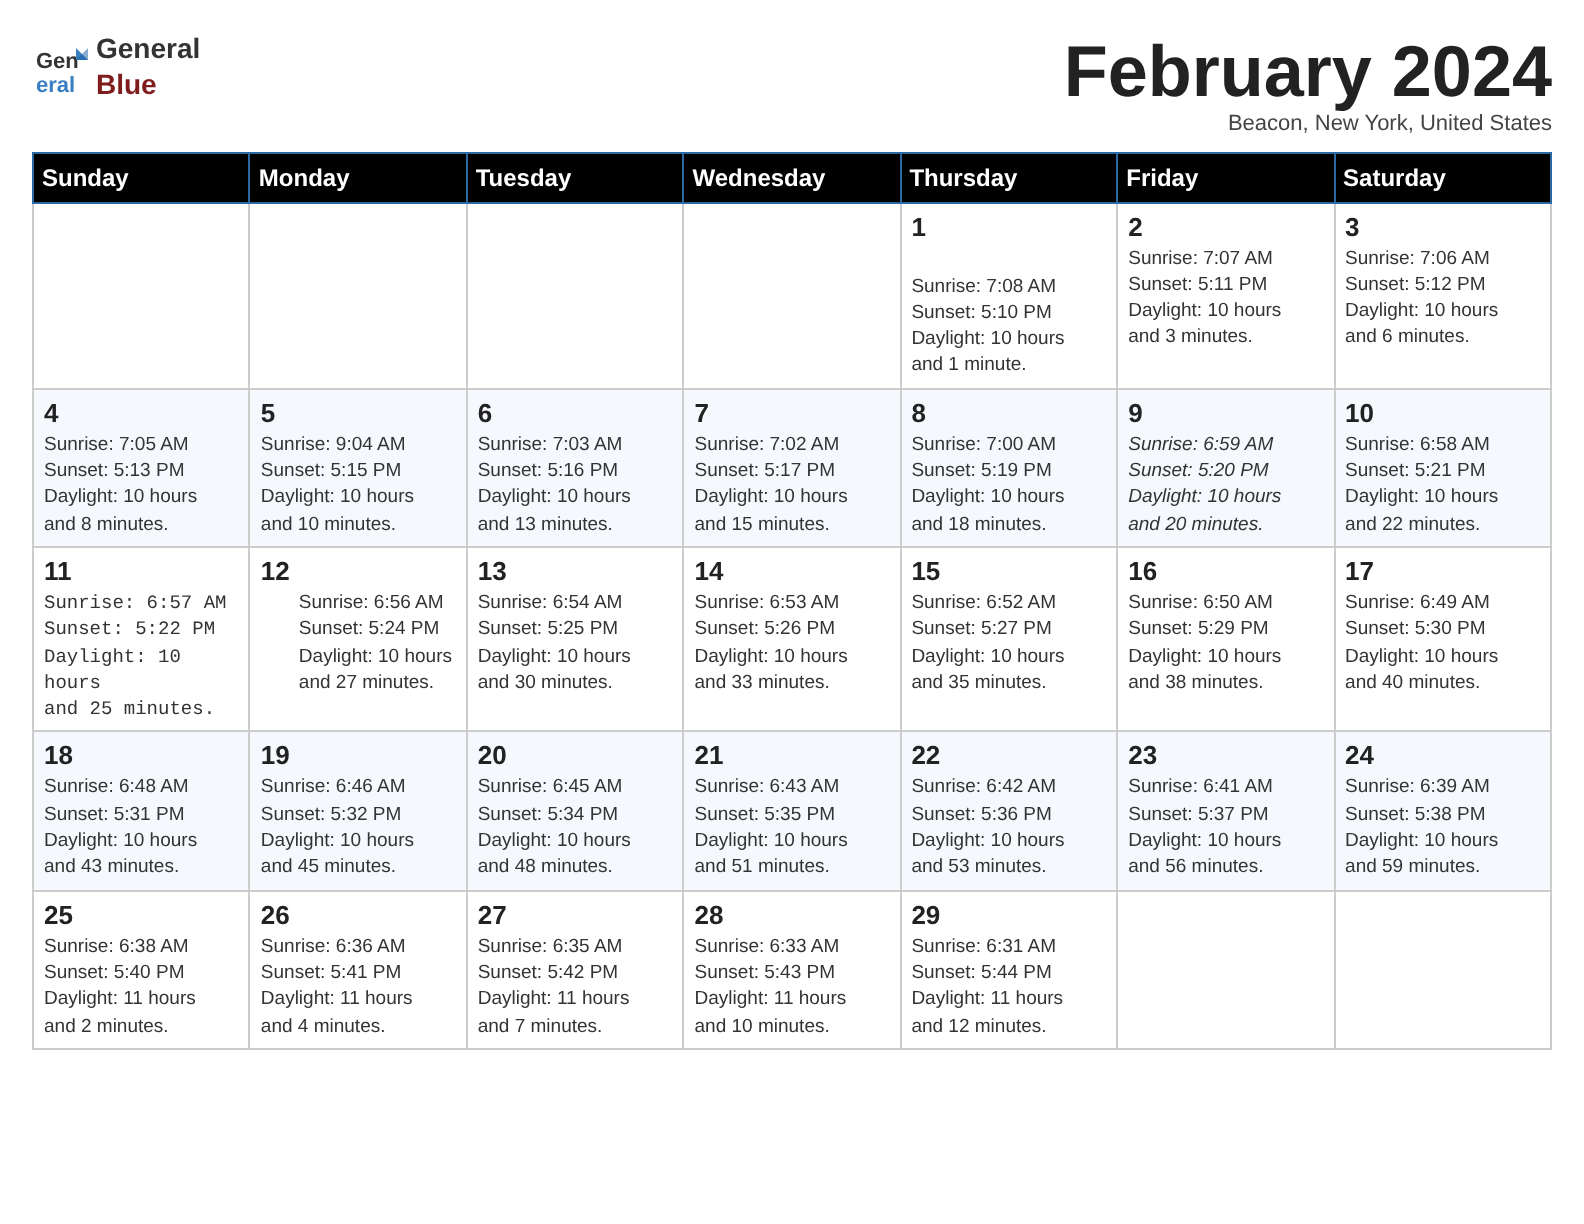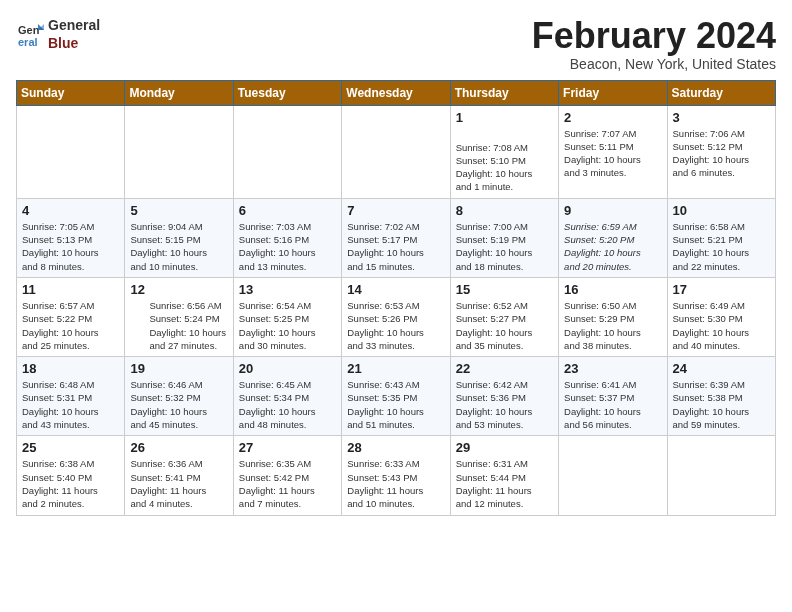--- a/index.html
+++ b/index.html
@@ -28,30 +28,30 @@
     .title-area {
       text-align: right;
     }
     .calendar-title {
       font-size: 36px;
       font-weight: bold;
       color: #222;
       line-height: 1.1;
     }
     .calendar-subtitle {
-      font-size: 14px;
+      font-size: 11px;
       color: #444;
     }
     table {
       width: 100%;
       border-collapse: collapse;
       border: 1px solid #ccc;
     }
     th {
-      background-color: #a16207;
+      background-color: #000000;
       color: #fff;
       font-size: 12px;
       font-weight: bold;
       padding: 5px 4px;
       text-align: left;
       border: 1px solid #2a6aa0;
     }
     td {
       vertical-align: top;
       padding: 4px 5px;
@@ -197,21 +197,21 @@
           <span class="day-number">10</span>
           <div class="day-info" style="white-space: pre-line;">Sunrise: 6:58 AM
 Sunset: 5:21 PM
 Daylight: 10 hours
 and 22 minutes.</div>
         </td>
       </tr>
       <tr>
         <td>
           <span class="day-number">11</span>
-          <div class="day-info" style="white-space: pre-line;">Sunrise: 6:57 AM
+          <div class="day-info" style="white-space: pre-line; font-family: Liberation Mono, monospace;">Sunrise: 6:57 AM
 Sunset: 5:22 PM
 Daylight: 10 hours
 and 25 minutes.</div>
         </td>
         <td>
           <span class="day-number">12</span>
           <div class="day-info" style="white-space: pre-line; margin-left: 19px;">Sunrise: 6:56 AM
 Sunset: 5:24 PM
 Daylight: 10 hours
 and 27 minutes.</div>

